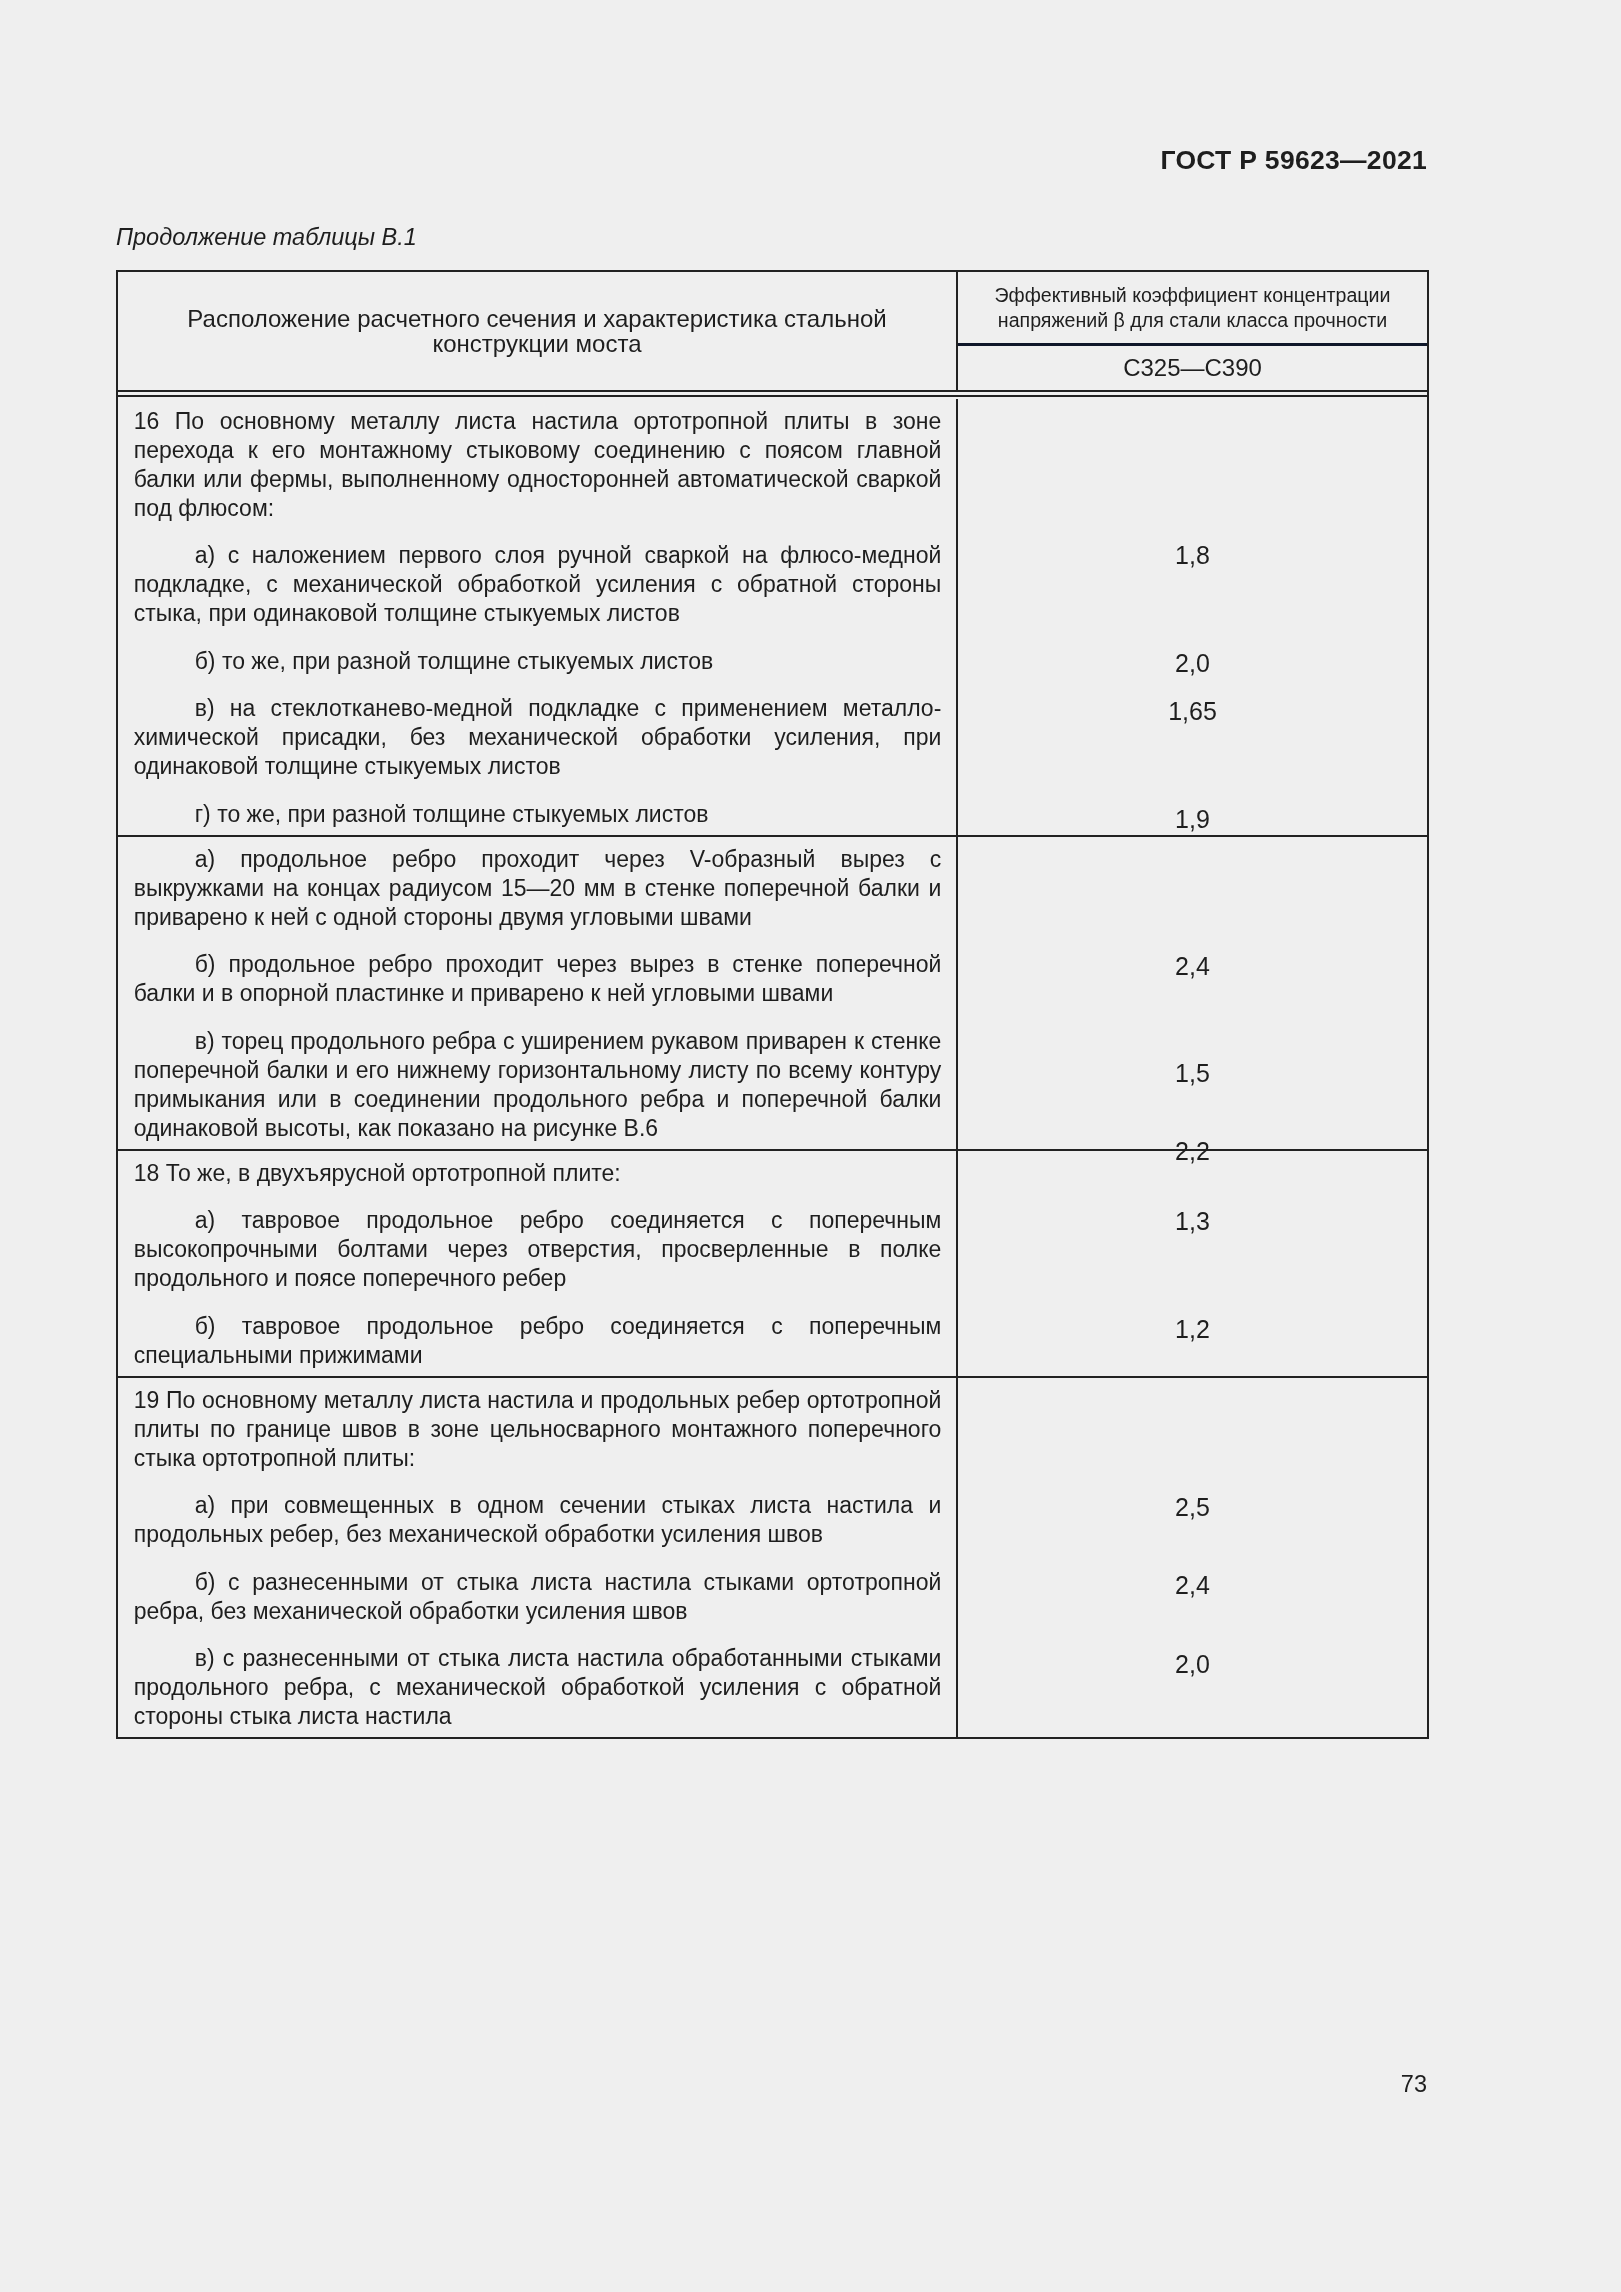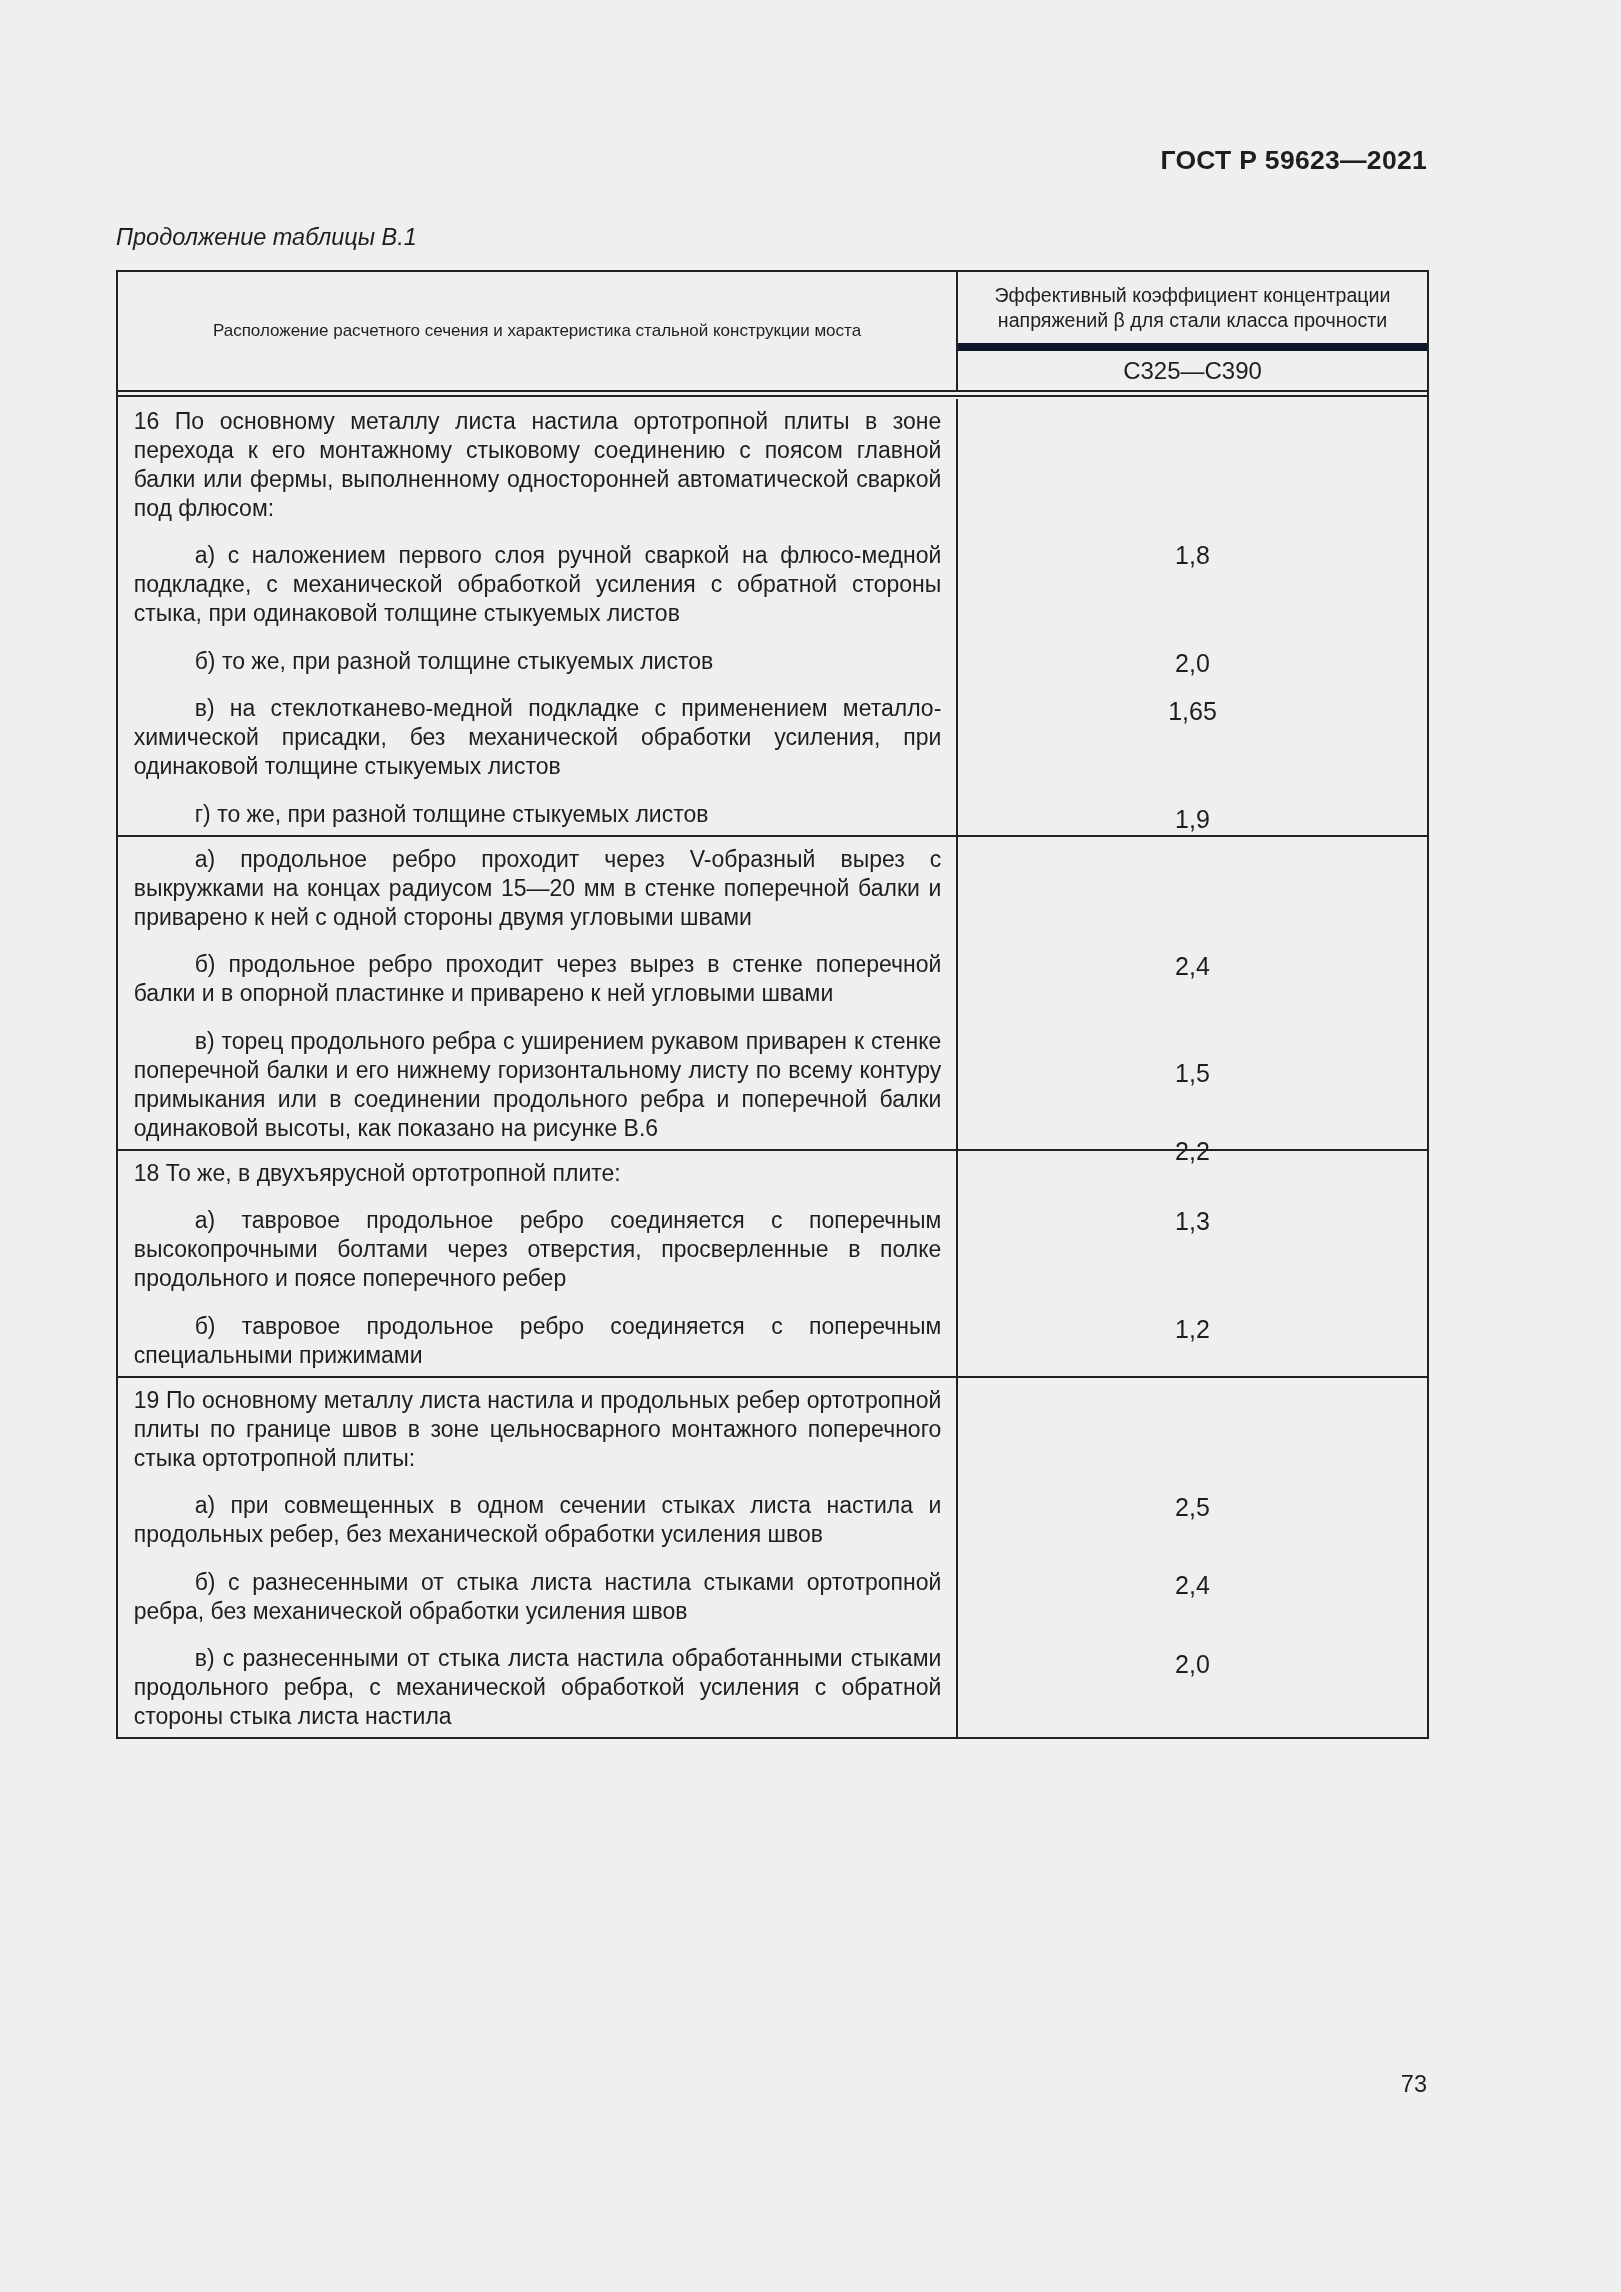--- a/index.html
+++ b/index.html
@@ -51,33 +51,33 @@
       bottom: -6.9px;
       border-bottom: 2px solid #222;
     }
     .th-left {
       width: 840px;
       border-right: 2.9px solid #222;
       display: flex;
       align-items: center;
       justify-content: center;
       text-align: center;
-      font-size: 17px;
+      font-size: 24px;
       line-height: 24.5px;
       padding-top: 1px;
       box-sizing: border-box;
     }
     .th-right {
       flex: 1;
       display: flex;
       flex-direction: column;
     }
     .th-right-top {
       height: 71px;
-      border-bottom: 8px solid #0f172a;
+      border-bottom: 3px solid #0f172a;
       display: flex;
       align-items: center;
       justify-content: center;
       text-align: center;
       font-size: 19.6px;
       line-height: 24.5px;
     }
     .th-right-bottom {
       flex: 1;
       display: flex;

